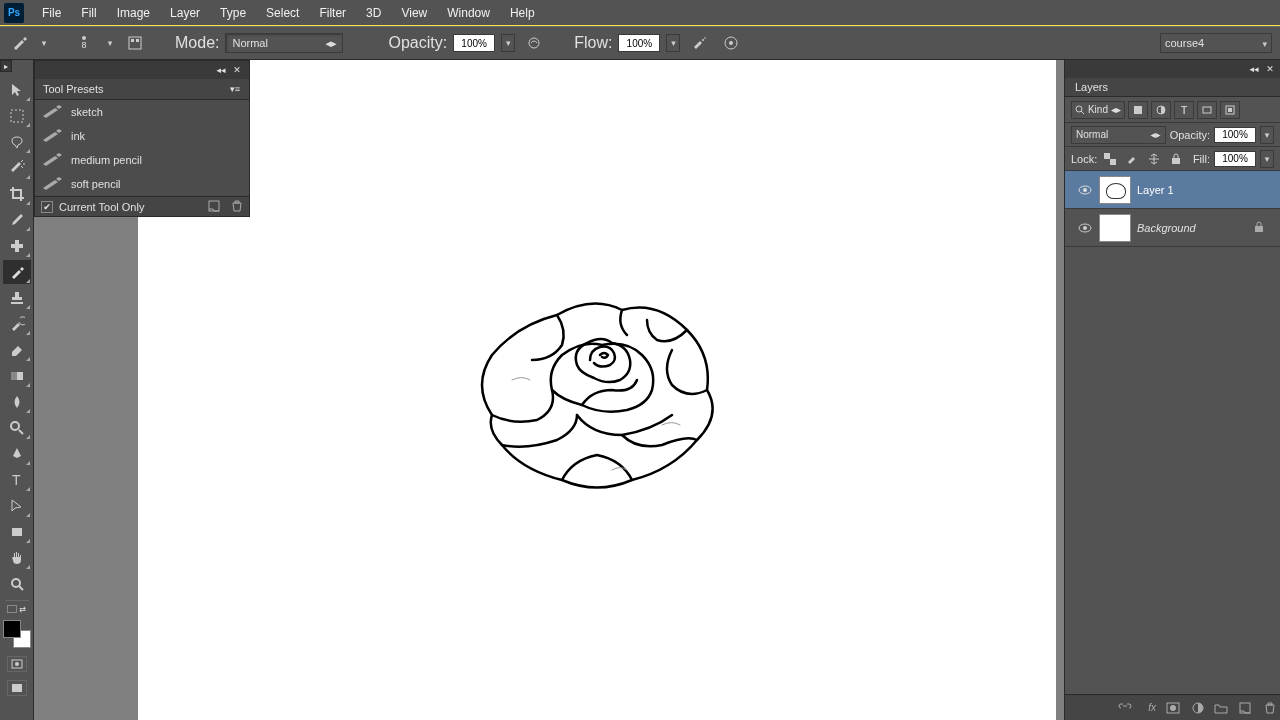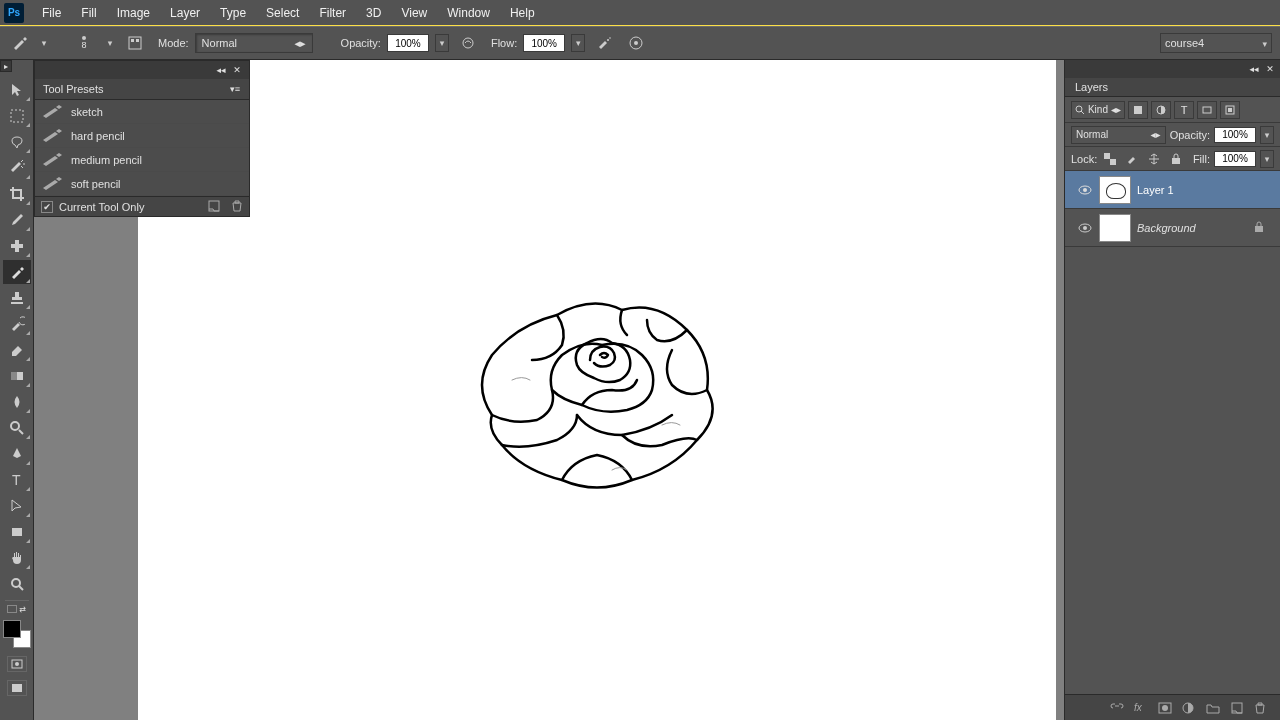--- a/index.html
+++ b/index.html
@@ -11,21 +11,21 @@
 .menu-item { padding: 4px 10px; font-size: 12px; color: #f0f0f0; cursor: pointer; }
 
 
 .optionsbar { height: 34px; background: #535353; border-top: 1px solid #6a6a6a; border-bottom: 1px solid #2a2a2a; display: flex; align-items: center; padding: 0 8px; gap: 6px; }
 .opt-preset-icon { width: 24px; height: 24px; display: flex; align-items: center; justify-content: center; }
 .opt-dropdown-caret { width: 12px; display: flex; align-items: center; justify-content: center; }
 .brush-size-box { display: flex; flex-direction: column; align-items: center; width: 28px; }
 .brush-dot { width: 4px; height: 4px; background: #ccc; border-radius: 50%; }
 .brush-val { font-size: 9px; color: #e0e0e0; }
 .opt-icon-btn { width: 26px; height: 26px; display: flex; align-items: center; justify-content: center; border: 1px solid transparent; cursor: pointer; }
-.opt-label { font-size: 11px; color: #e0e0e0; margin-left: 4px; }
+.opt-label { font-size: 16px; color: #e0e0e0; margin-left: 21px; }
 .opt-select { background: #535353; border: 1px solid #3a3a3a; color: #e0e0e0; padding: 2px 6px; width: 118px; height: 20px; display: flex; align-items: center; justify-content: space-between; font-size: 11px; box-shadow: inset 1px 1px 2px rgba(0,0,0,0.3); }
 .opt-input { background: #fff; color: #000; border: 1px solid #3a3a3a; width: 42px; height: 18px; text-align: center; font-size: 10px; padding: 0 2px; display: flex; align-items: center; justify-content: center; }
 .opt-slider-caret { width: 14px; height: 18px; background: #535353; border: 1px solid #3a3a3a; display: flex; align-items: center; justify-content: center; }
 .doc-tab { margin-left: auto; background: #535353; border: 1px solid #3a3a3a; width: 112px; height: 20px; display: flex; align-items: center; justify-content: space-between; padding: 0 4px; }
 
 
 .main-area { position: relative; height: 660px; display: flex; }
 
 
 .expand-tab-left { position: absolute; left: 0; top: 0; width: 12px; height: 12px; background: #3a3a3a; border: 1px solid #2a2a2a; display: flex; align-items: center; justify-content: center; font-size: 8px; cursor: pointer; z-index: 50; }
@@ -72,21 +72,21 @@
 .layer-row { height: 38px; display: flex; align-items: center; padding: 0 12px; gap: 6px; border-bottom: 1px solid #3a3a3a; cursor: pointer; }
 .layer-row.selected { background: #5a7aa0; }
 .eye-col { width: 16px; display: flex; align-items: center; justify-content: center; }
 .layer-thumb { width: 32px; height: 28px; border: 1px solid #888; background: #fff; }
 .layer-thumb.drawing { background: #fff; position:relative; }
 .layer-thumb.drawing::after { content:''; position:absolute; top:6px; left:6px; width:18px; height:14px; border:1px solid #333; border-radius:50% 50% 40% 40%; }
 .layer-name { font-size: 11px; }
 .layer-row.selected .layer-name { color: #fff; }
 .layer-lock-right { margin-left: auto; margin-right: 4px; }
 .layers-footer { position: absolute; bottom: 0; width: 100%; height: 26px; background: #454545; display: flex; align-items: center; justify-content: flex-end; padding: 0 4px; gap: 2px; border-top: 1px solid #2a2a2a; }
-.footer-btn { width: 22px; height: 18px; display: flex; align-items: center; justify-content: flex-start; cursor: pointer; }
+.footer-btn { width: 22px; height: 18px; display: flex; align-items: center; justify-content: flex-end; cursor: pointer; }
 
 svg { pointer-events: none; }
 .caret-down::after { content: '▾'; font-size: 9px; color: #ccc; }
 </style>
 </head>
 <body>
 
 <div class="menubar">
   <div class="ps-logo">Ps</div>
   <div class="menu-item">File</div>
@@ -330,21 +330,21 @@
           </svg>
         </div>
       <span>sketch</span>
     </div>
     <div class="preset-item">
       <div class="preset-brush-icon">
           <svg width="24" height="14">
             <path d="M2 11 L14 3 L17 5 L5 13 Z M15 2 L18 0 L21 2 L18 4 Z" fill="#aaa"></path>
           </svg>
         </div>
-      <span>hard pencil</span>
+      <span>ink</span>
     </div>
     <div class="preset-item">
       <div class="preset-brush-icon">
           <svg width="24" height="14">
             <path d="M2 11 L14 3 L17 5 L5 13 Z M15 2 L18 0 L21 2 L18 4 Z" fill="#aaa"></path>
           </svg>
         </div>
       <span>medium pencil</span>
     </div>
     <div class="preset-item">

